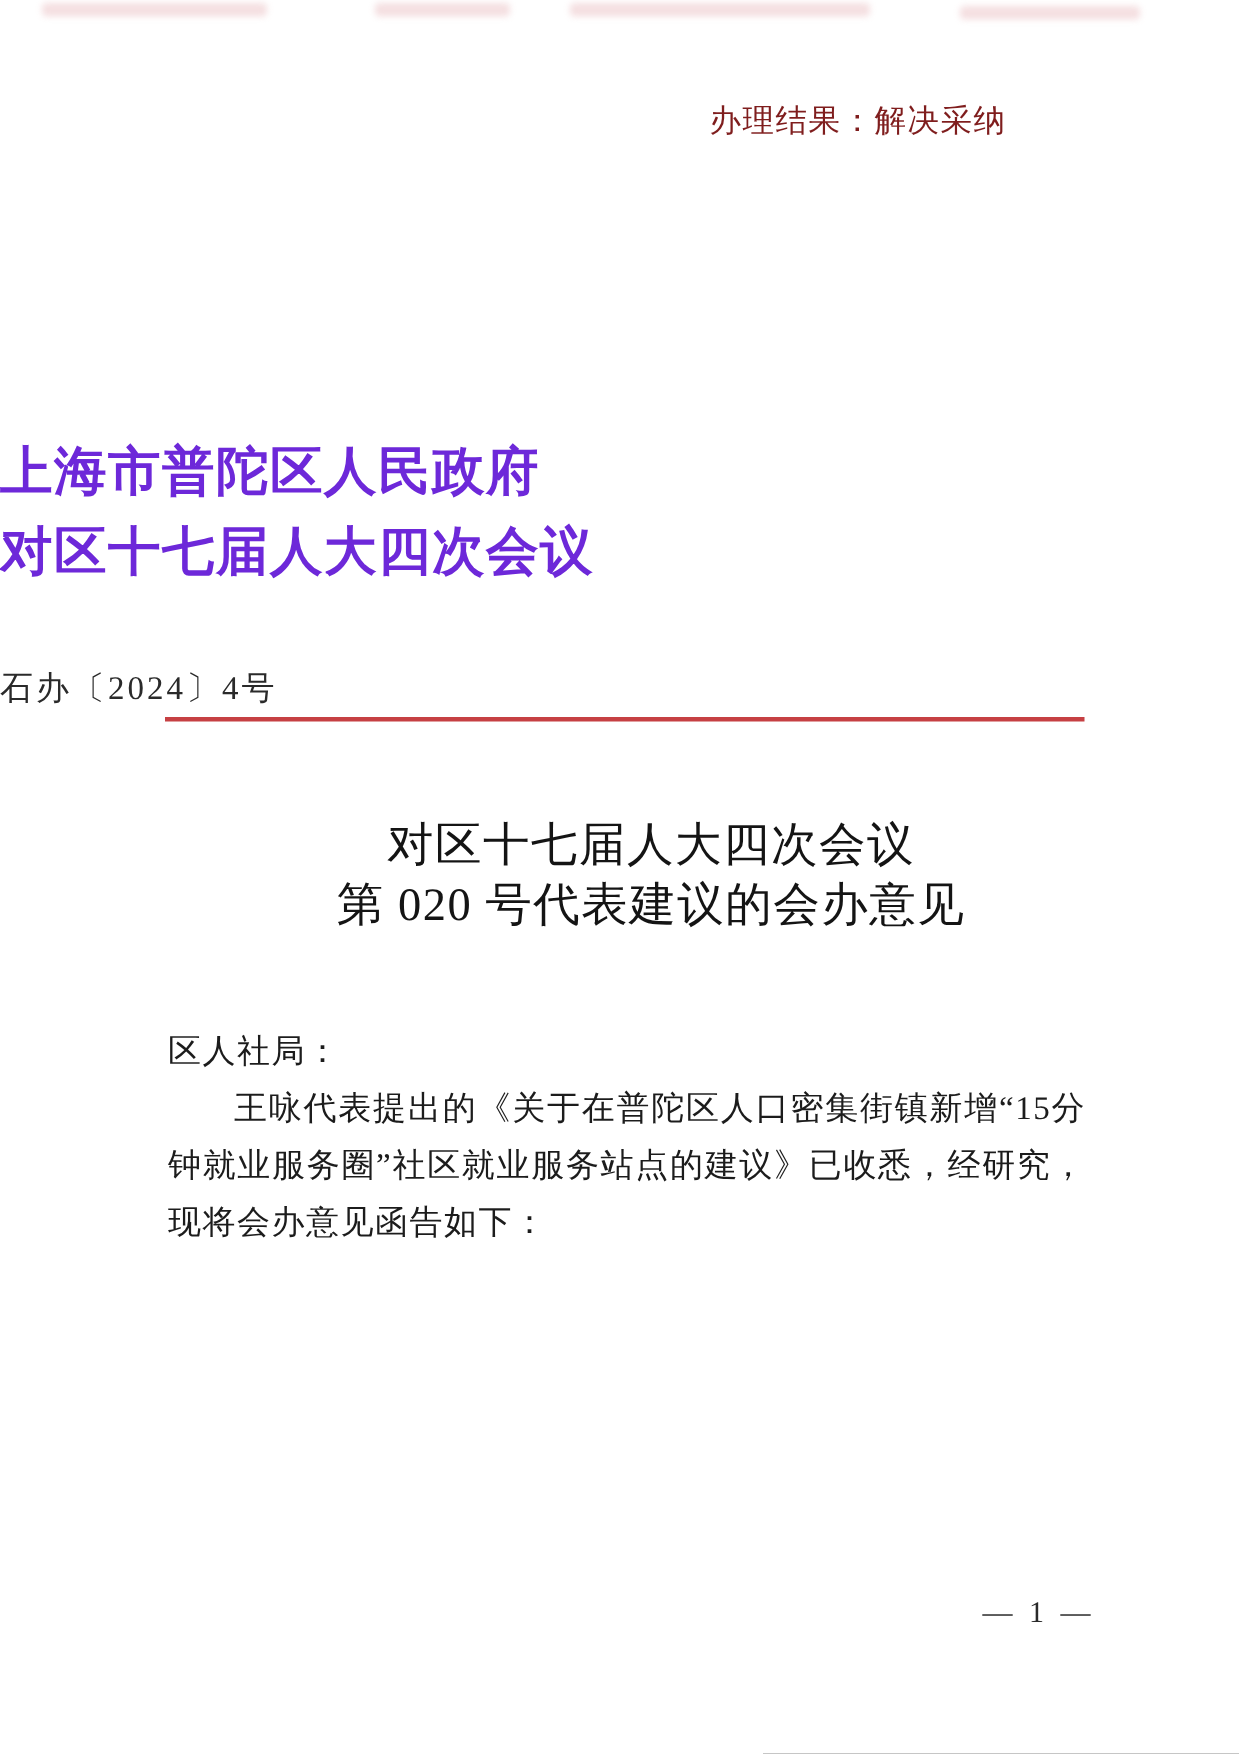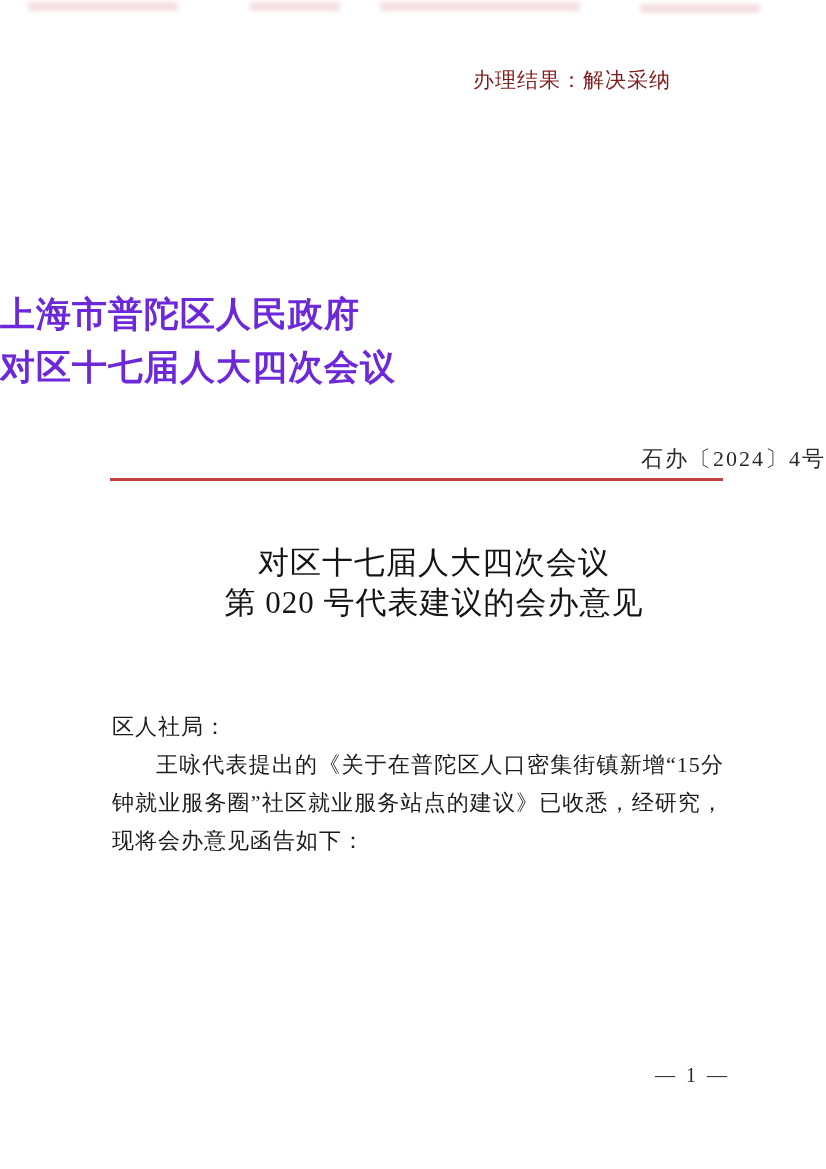--- a/index.html
+++ b/index.html
@@ -55,21 +55,21 @@
     font-size: 35px;
     line-height: 53px;
     letter-spacing: 1px;
   }
 
   .doc-number {
     position: absolute;
     top: 444px;
     left: 0;
     width: 100%;
-    text-align: right;
+    text-align: left;
     font-size: 22px;
     line-height: 30px;
     letter-spacing: 2px;
     color: #2a2a2a;
   }
 
   .red-rule {
     position: absolute;
     top: 478px;
     left: 110px;
@@ -87,21 +87,21 @@
     font-size: 31px;
     font-weight: normal;
     line-height: 40px;
     letter-spacing: 1px;
     color: #141414;
     padding-left: 21px;
   }
 
   .body-text {
     position: absolute;
-    top: 708px;
+    top: 682px;
     left: 112px;
     width: 612px;
     font-size: 22px;
     line-height: 38px;
     letter-spacing: 1px;
     text-align: justify;
     color: #1c1c1c;
   }
   .body-text p {
     margin: 0;

